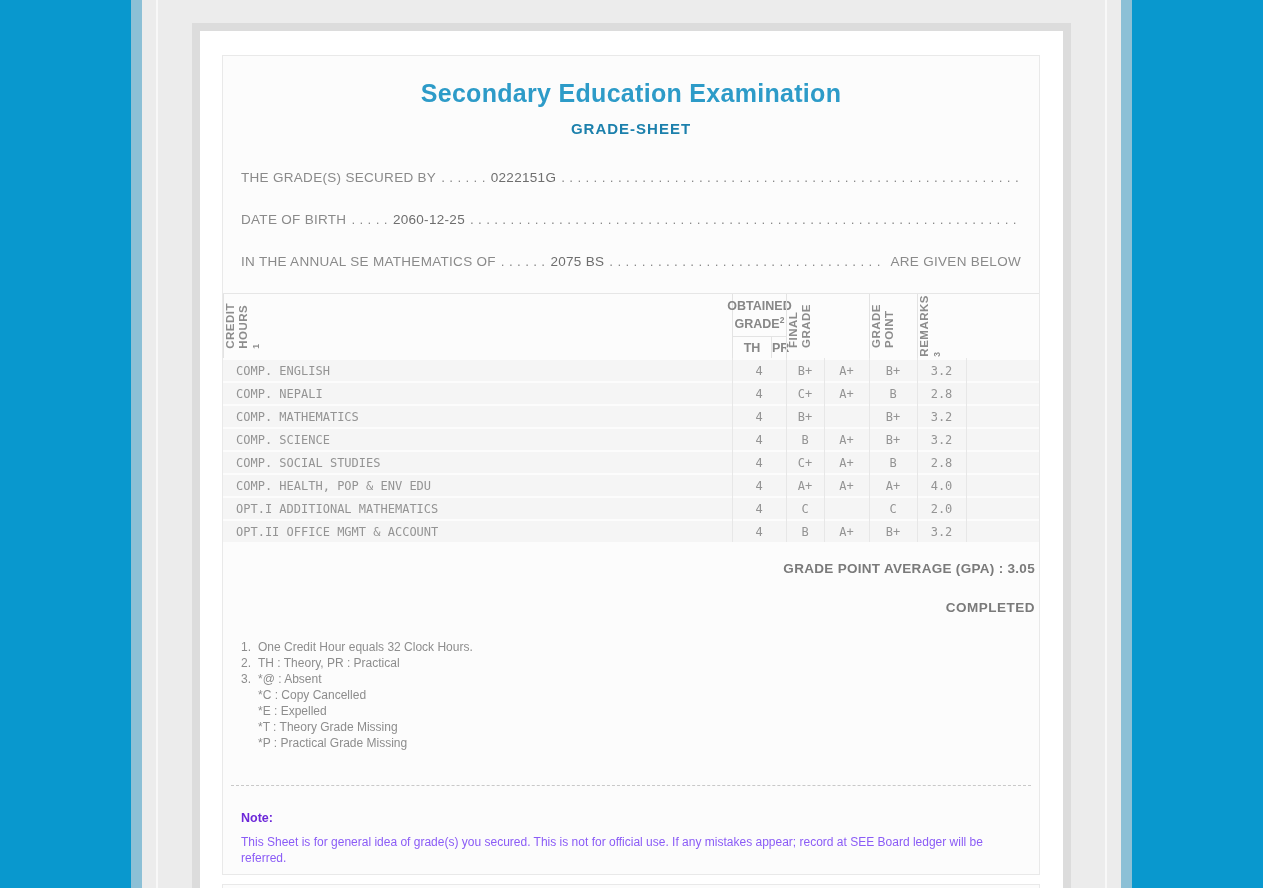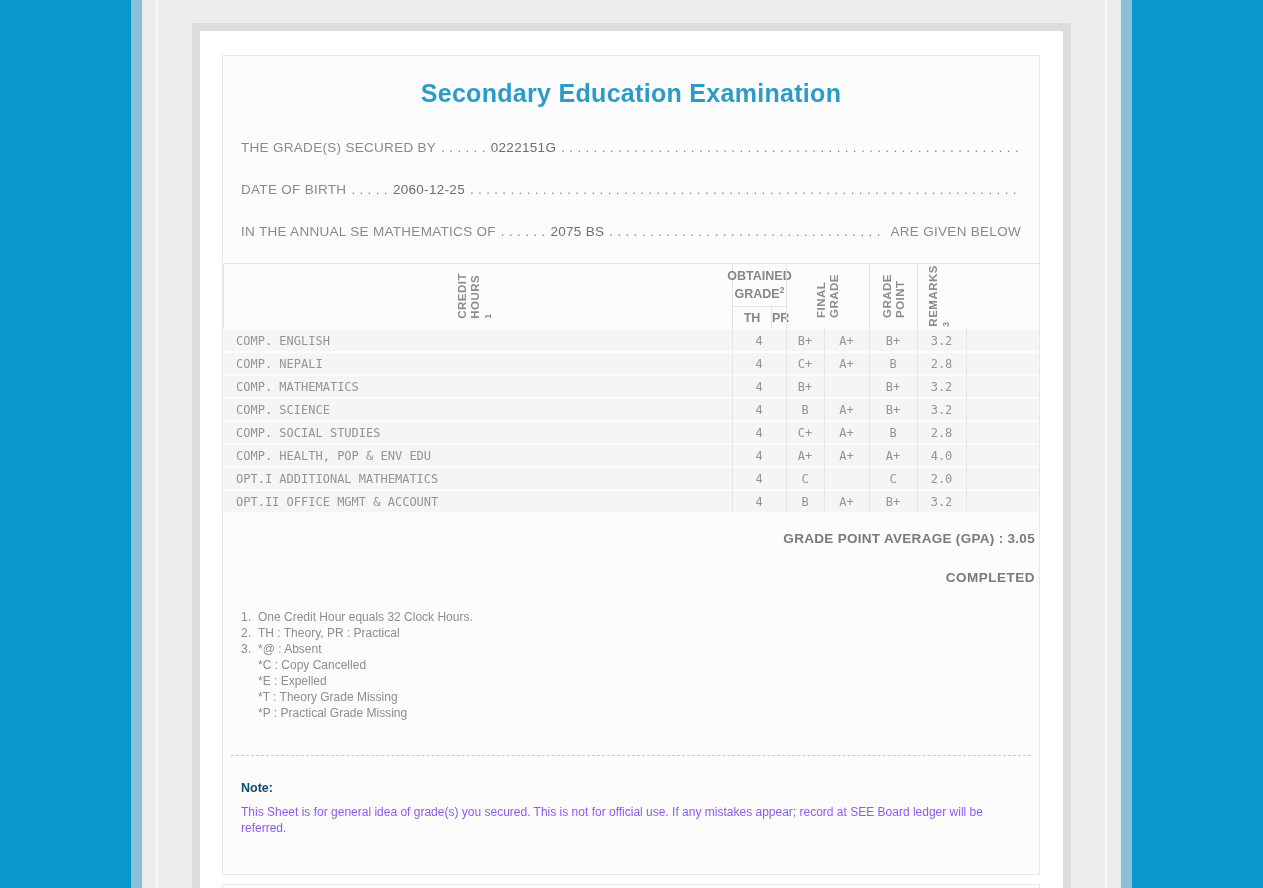--- a/index.html
+++ b/index.html
@@ -53,21 +53,21 @@
   .id-line .value { font-weight:normal; color:#6e6e6e; }
   .id-line .fill { flex:1 1 0; overflow:hidden; white-space:nowrap; padding-left:5px; }
   .id-line .suffix { padding-left:4px; }
 
   .gtable { margin-top:23px; border-top:1px solid #e6e6e6; }
   .thead {
     display:grid; grid-template-columns:509px 54px 83px 48px 49px 1fr;
     height:64px; font-weight:bold; color:#878787; font-size:12.5px;
   }
   .th-cell {
-    display:flex; align-items:center; justify-content:center;
+    display:flex; align-items:center; 
     border-left:1px solid #e3e3e3;
   }
   .th-cell.first { border-left:none; justify-content:flex-start; padding-left:14px; letter-spacing:0.5px; }
   .vlabel {
     writing-mode:vertical-rl; transform:rotate(180deg);
     font-size:11.5px; letter-spacing:0.5px; line-height:13px; color:#8c8c8c;
   }
   .vlabel span { display:block; }
   sup { font-size:8.5px; }
   .th-obtained { flex-direction:column; align-items:stretch; padding:0; }
@@ -100,37 +100,38 @@
   }
 
   .footnotes { margin:24px 18px 0; font-size:12px; color:#8d8d8d; line-height:16px; }
   .fn { display:flex; }
   .fn .fn-num { width:17px; flex:none; }
   .fn.sub { padding-left:17px; }
 
   .dashline { margin:34px 8px 0; border-top:1px dashed #c9c9c9; height:0; }
 
   .note { margin:24px 18px 0; padding-right:30px; }
-  .note-heading { font-size:12.5px; font-weight:bold; color:#0c4a6e; line-height:16px; }
+  .note-heading { font-size:12.5px; font-weight:bold; color:#6d28d9; line-height:16px; }
   .note-text { margin-top:8px; font-size:12px; color:#8b5cf6; line-height:16px; }
 </style>
 </head>
 <body>
 
 <div class="band-blue left"></div>
 <div class="band-strip left"></div>
 <div class="band-blue right"></div>
 <div class="band-strip right"></div>
 <div class="wline left"></div>
 <div class="wline right"></div>
 
 <div class="card">
   <div class="panel">
 
     <div class="title">Secondary Education Examination</div>
+    <div class="subtitle">GRADE-SHEET</div>
 
     <div class="id-lines">
       <div class="id-line">
         <span>THE GRADE(S) SECURED BY</span>
         <span class="dots">. . . . . .</span>
         <span class="value">0222151G</span>
         <span class="fill">. . . . . . . . . . . . . . . . . . . . . . . . . . . . . . . . . . . . . . . . . . . . . . . . . . . . . . . . . . . . . . . . . . . . . . . . . . . . . . . .</span>
       </div>
       <div class="id-line">
         <span>DATE OF BIRTH</span>

